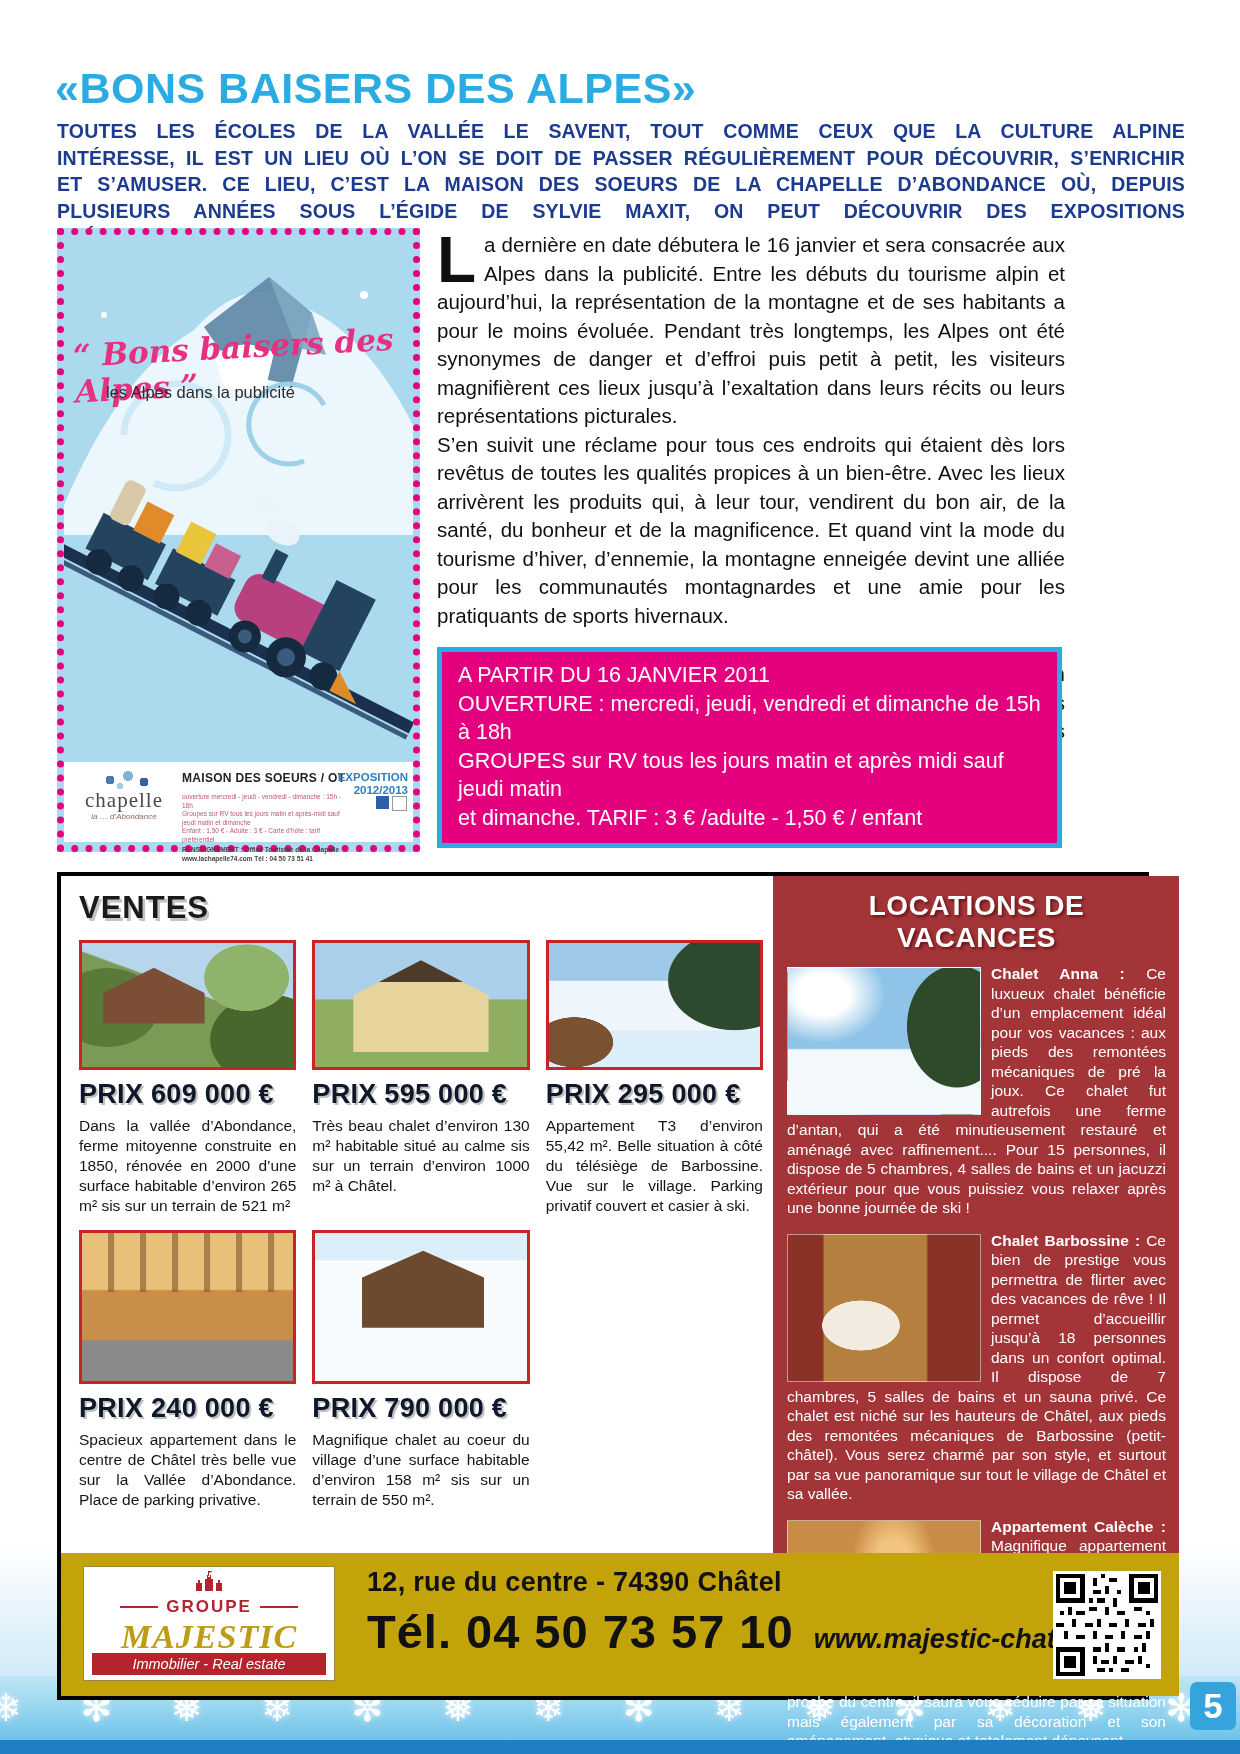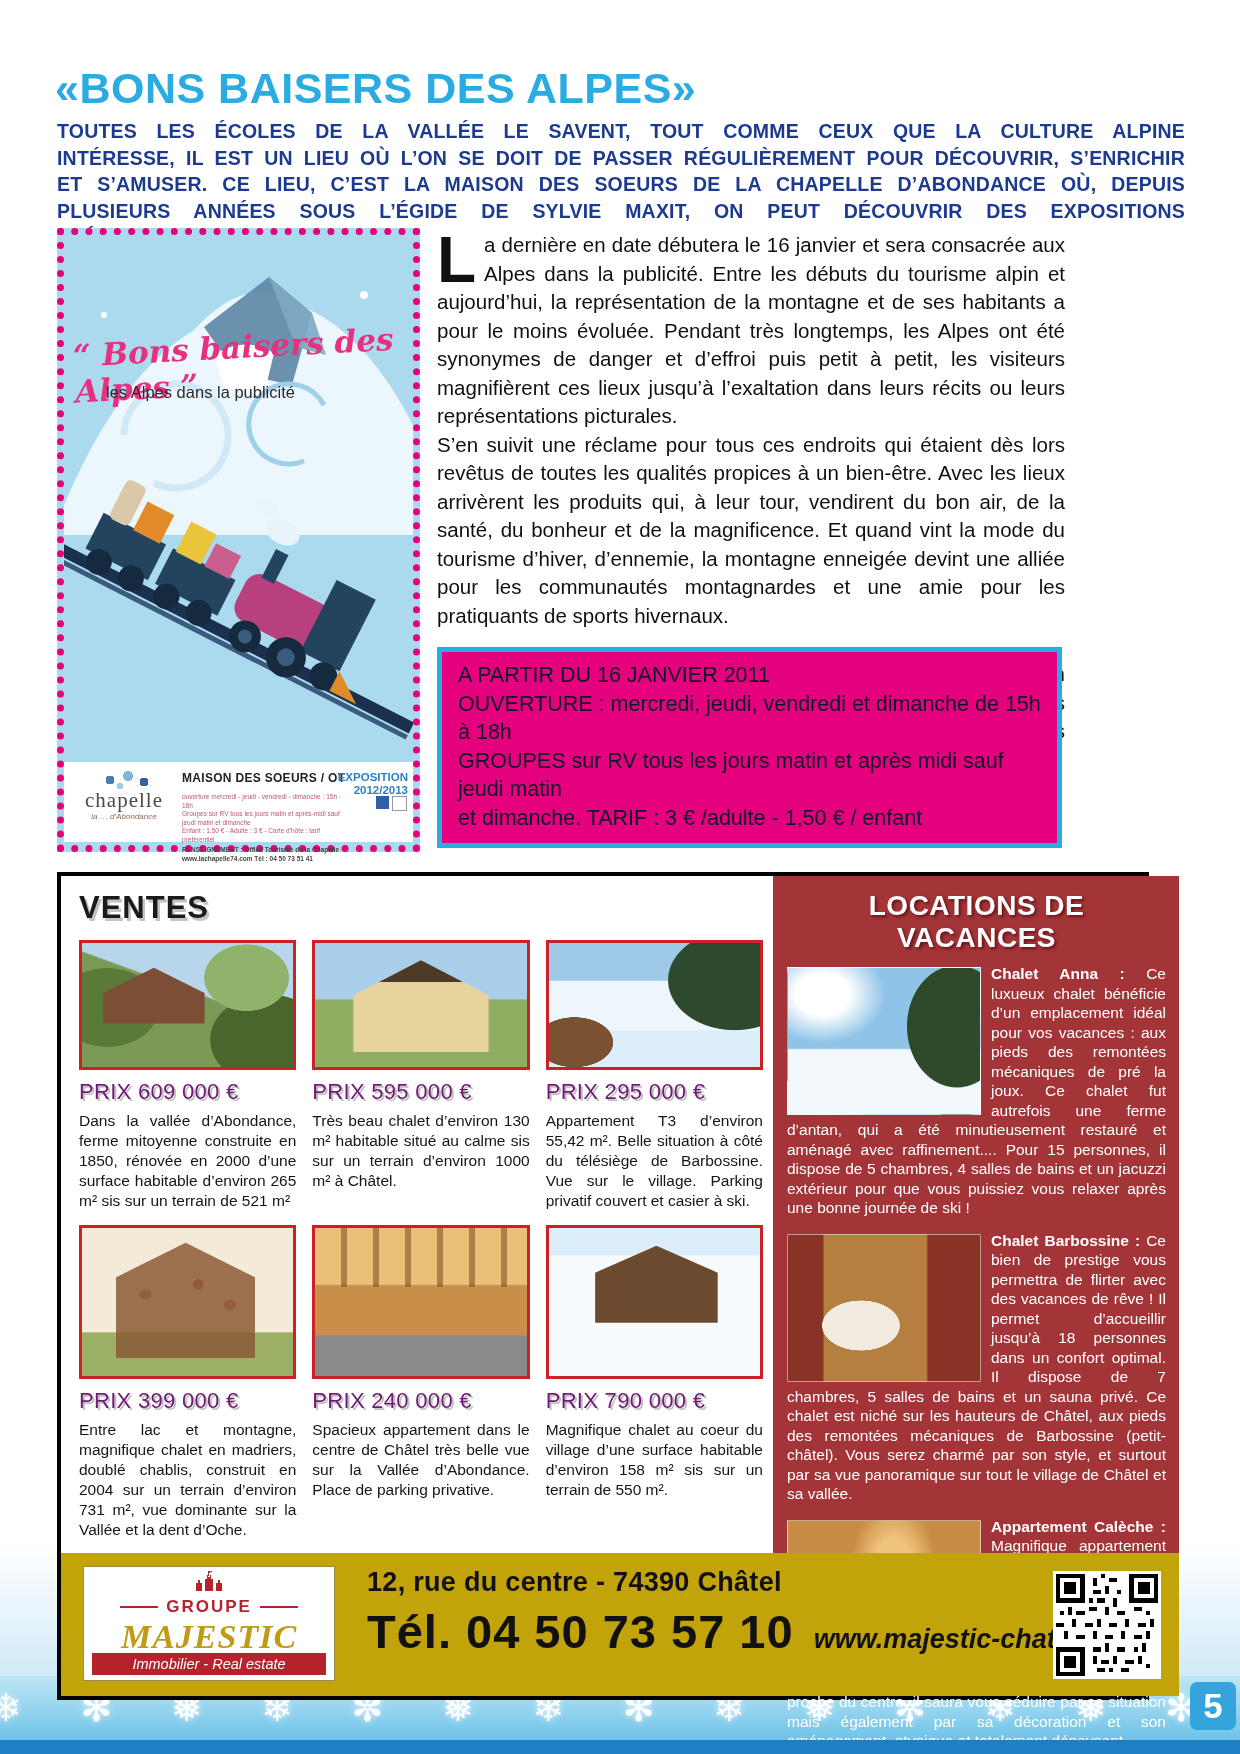--- a/index.html
+++ b/index.html
@@ -43,32 +43,32 @@
   
   .article{left:437px;top:231px;width:628px;color:#101010;font-size:20.5px;line-height:28.5px;
            text-align:justify;}
   .dropcap{float:left;font-size:64px;line-height:50px;font-weight:bold;padding:4px 8px 0 0;}
   .article p{margin:0;}
   .article .p3{margin-top:30px;}
   .byline{font-weight:bold;font-style:italic;}
 
   
   .infobox{left:437px;top:647px;width:625px;background:#e5007d;border:5px solid #2aabe2;
-           color:#0f172a;padding:9px 16px 11px;font-size:21.5px;line-height:28.5px;box-sizing:border-box;}
+           color:#ffffff;padding:9px 16px 11px;font-size:21.5px;line-height:28.5px;box-sizing:border-box;}
 
   
   .panel{left:57px;top:872px;width:1092px;height:828px;background:#fff;border:4px solid #000;
          box-sizing:border-box;z-index:2;}
   .ventes{position:absolute;left:18px;top:14px;width:688px;}
   .ventes h2{margin:0;font-size:31px;letter-spacing:1px;color:#1a1a1a;
          text-shadow:2.5px 2.5px 0 #c3c3c3;}
   .vrow{display:grid;grid-template-columns:repeat(3,1fr);column-gap:16px;margin-top:14px;width:684px;}
   .photo{position:relative;overflow:hidden;border:3px solid #cc2127;}
   .r1 .photo{height:124px;} .r2 .photo{height:148px;}
-  .price{margin:9px 0 6px;font-size:22px;font-weight:400;color:#701a75;
+  .price{margin:9px 0 6px;font-size:27px;font-weight:700;color:#0f172a;
          text-shadow:2px 2px 0 #c0c0c0;letter-spacing:.3px;}
   .desc{font-size:15.5px;line-height:20px;text-align:justify;color:#151515;}
 
   
   .v1{background:radial-gradient(70px 55px at 78% 28%,#8fb36a 0 60%,transparent 61%),
        radial-gradient(85px 65px at 12% 52%,#5a7a3a 0 60%,transparent 61%),
        radial-gradient(95px 75px at 88% 78%,#49662c 0 60%,transparent 61%),
        linear-gradient(200deg,#b7d6ec 0 42%,#7a9a55 43% 100%);}
   .v1::before{content:"";position:absolute;left:10%;top:20%;width:48%;height:45%;background:#7d4e36;
        clip-path:polygon(0 45%,50% 0,100% 45%,100% 100%,0 100%);}
@@ -245,25 +245,20 @@
           <div class="desc">Très beau chalet d’environ 130 m² habitable situé au calme sis sur un terrain d’environ 1000 m² à Châtel.</div>
         </div>
         <div>
           <div class="photo v3"></div>
           <div class="price">PRIX 295 000 €</div>
           <div class="desc">Appartement T3 d’environ 55,42 m². Belle situation à côté du télésiège de Barbossine. Vue sur le village. Parking privatif couvert et casier à ski.</div>
         </div>
       </div>
       <div class="vrow r2">
         <div>
-          <div class="photo v4"></div>
-          <div class="price">PRIX 399 000 €</div>
-          <div class="desc">Entre lac et montagne, magnifique chalet en madriers, doublé chablis, construit en 2004 sur un terrain d’environ 731 m², vue dominante sur la Vallée et la dent d’Oche.</div>
-        </div>
-        <div>
           <div class="photo v5"></div>
           <div class="price">PRIX 240 000 €</div>
           <div class="desc">Spacieux appartement dans le centre de Châtel très belle vue sur la Vallée d’Abondance. Place de parking privative.</div>
         </div>
         <div>
           <div class="photo v6"></div>
           <div class="price">PRIX 790 000 €</div>
           <div class="desc">Magnifique chalet au coeur du village d’une surface habitable d’environ 158 m² sis sur un terrain de 550 m².</div>
         </div>
       </div>

